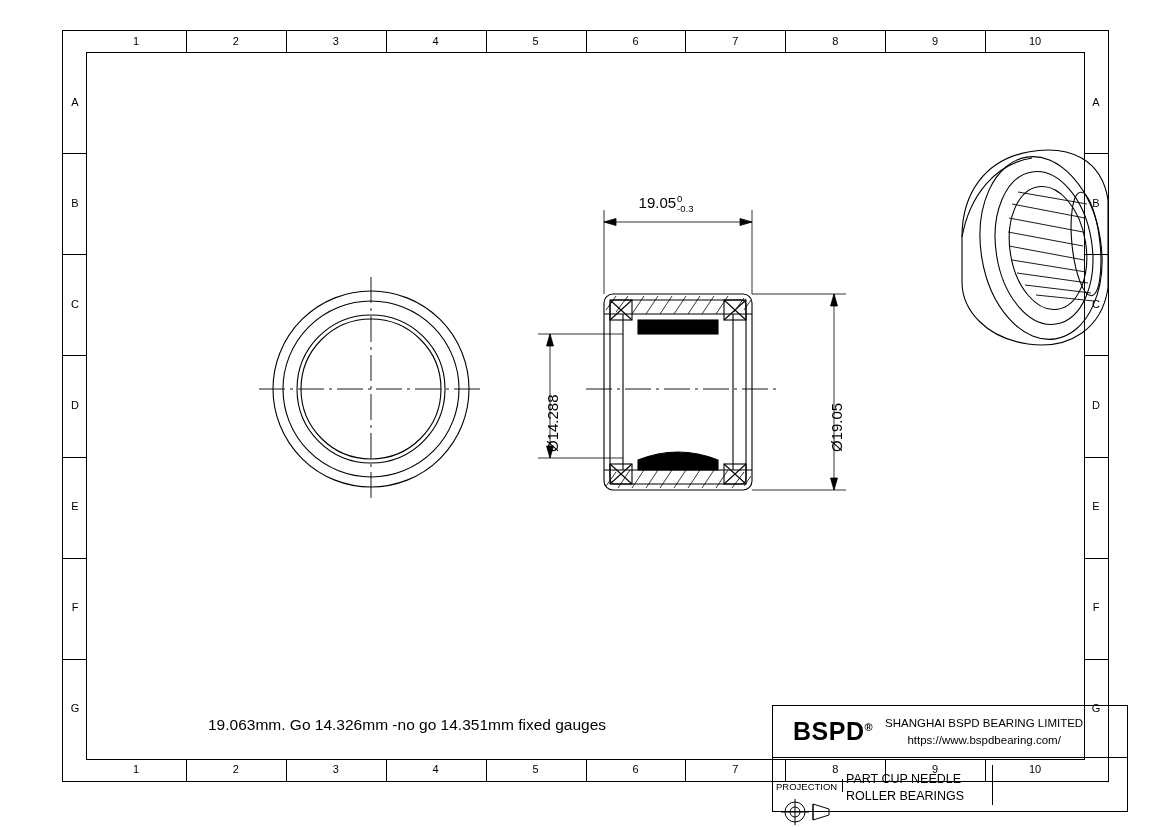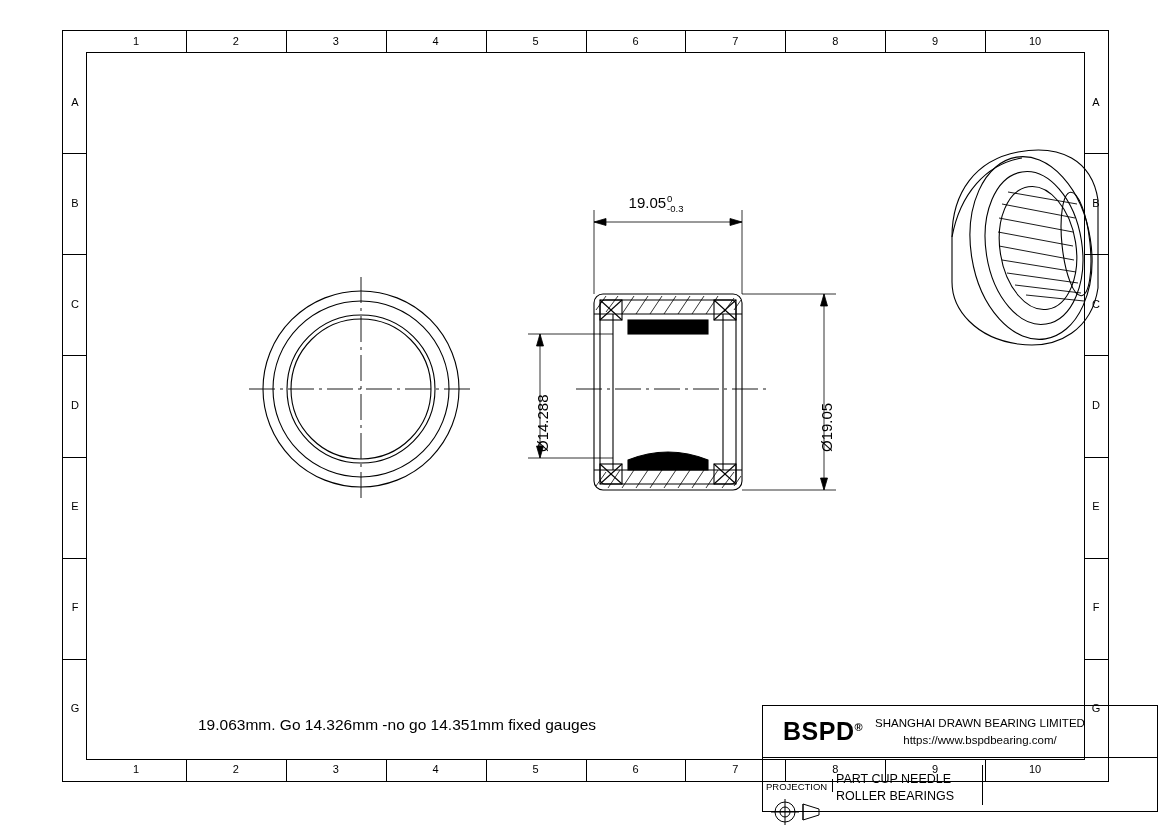--- a/index.html
+++ b/index.html
@@ -55,40 +55,40 @@
   }
   .tick-h {
     position: absolute;
     height: 1px;
     background: #000;
   }
 
   
   .drawing {
     position: absolute;
-    left: 76px; top: 52px;
+    left: 86px; top: 52px;
     width: 999px;
     height: 708px;
     padding-left: 26px;
   }
 
   svg.dwg {
     position: absolute;
     left: 0; top: 0;
     width: 999px;
     height: 708px;
     overflow: visible;
   }
 
   
   .title-block {
     position: absolute;
     left: 686px;
     top: 653px;
-    width: 396px;
+    width: 356px;
     height: 107px;
     border: 1px solid #000;
     box-sizing: border-box;
   }
   .tb-top {
     position: absolute;
     left: 0; top: 0;
     width: 100%;
     height: 52px;
     border-bottom: 1px solid #000;
@@ -406,21 +406,21 @@
     <div class="notes">
       <div>19.063mm.   Go 14.326mm -no go 14.351mm fixed gauges</div>
     </div>
 
     <div class="title-block">
       <div class="tb-top">
         <div class="tb-logo">
           <span>BSPD</span><sup>®</sup>
         </div>
         <div class="tb-company">
-          <div>SHANGHAI DRAWN BEARING LIMITED</div>
+          <div>SHANGHAI BSPD BEARING LIMITED</div>
           <div class="line2">https://www.bspdbearing.com/</div>
         </div>
       </div>
       <div class="tb-bottom">
         <div class="tb-proj">
           <div class="tb-proj-label">PROJECTION</div>
           <svg class="tb-proj-sym" viewBox="0 0 70 32">
             <g stroke="#000" fill="none" stroke-width="1">
               <circle cx="22" cy="16" r="10"></circle>
               <circle cx="22" cy="16" r="5"></circle>

